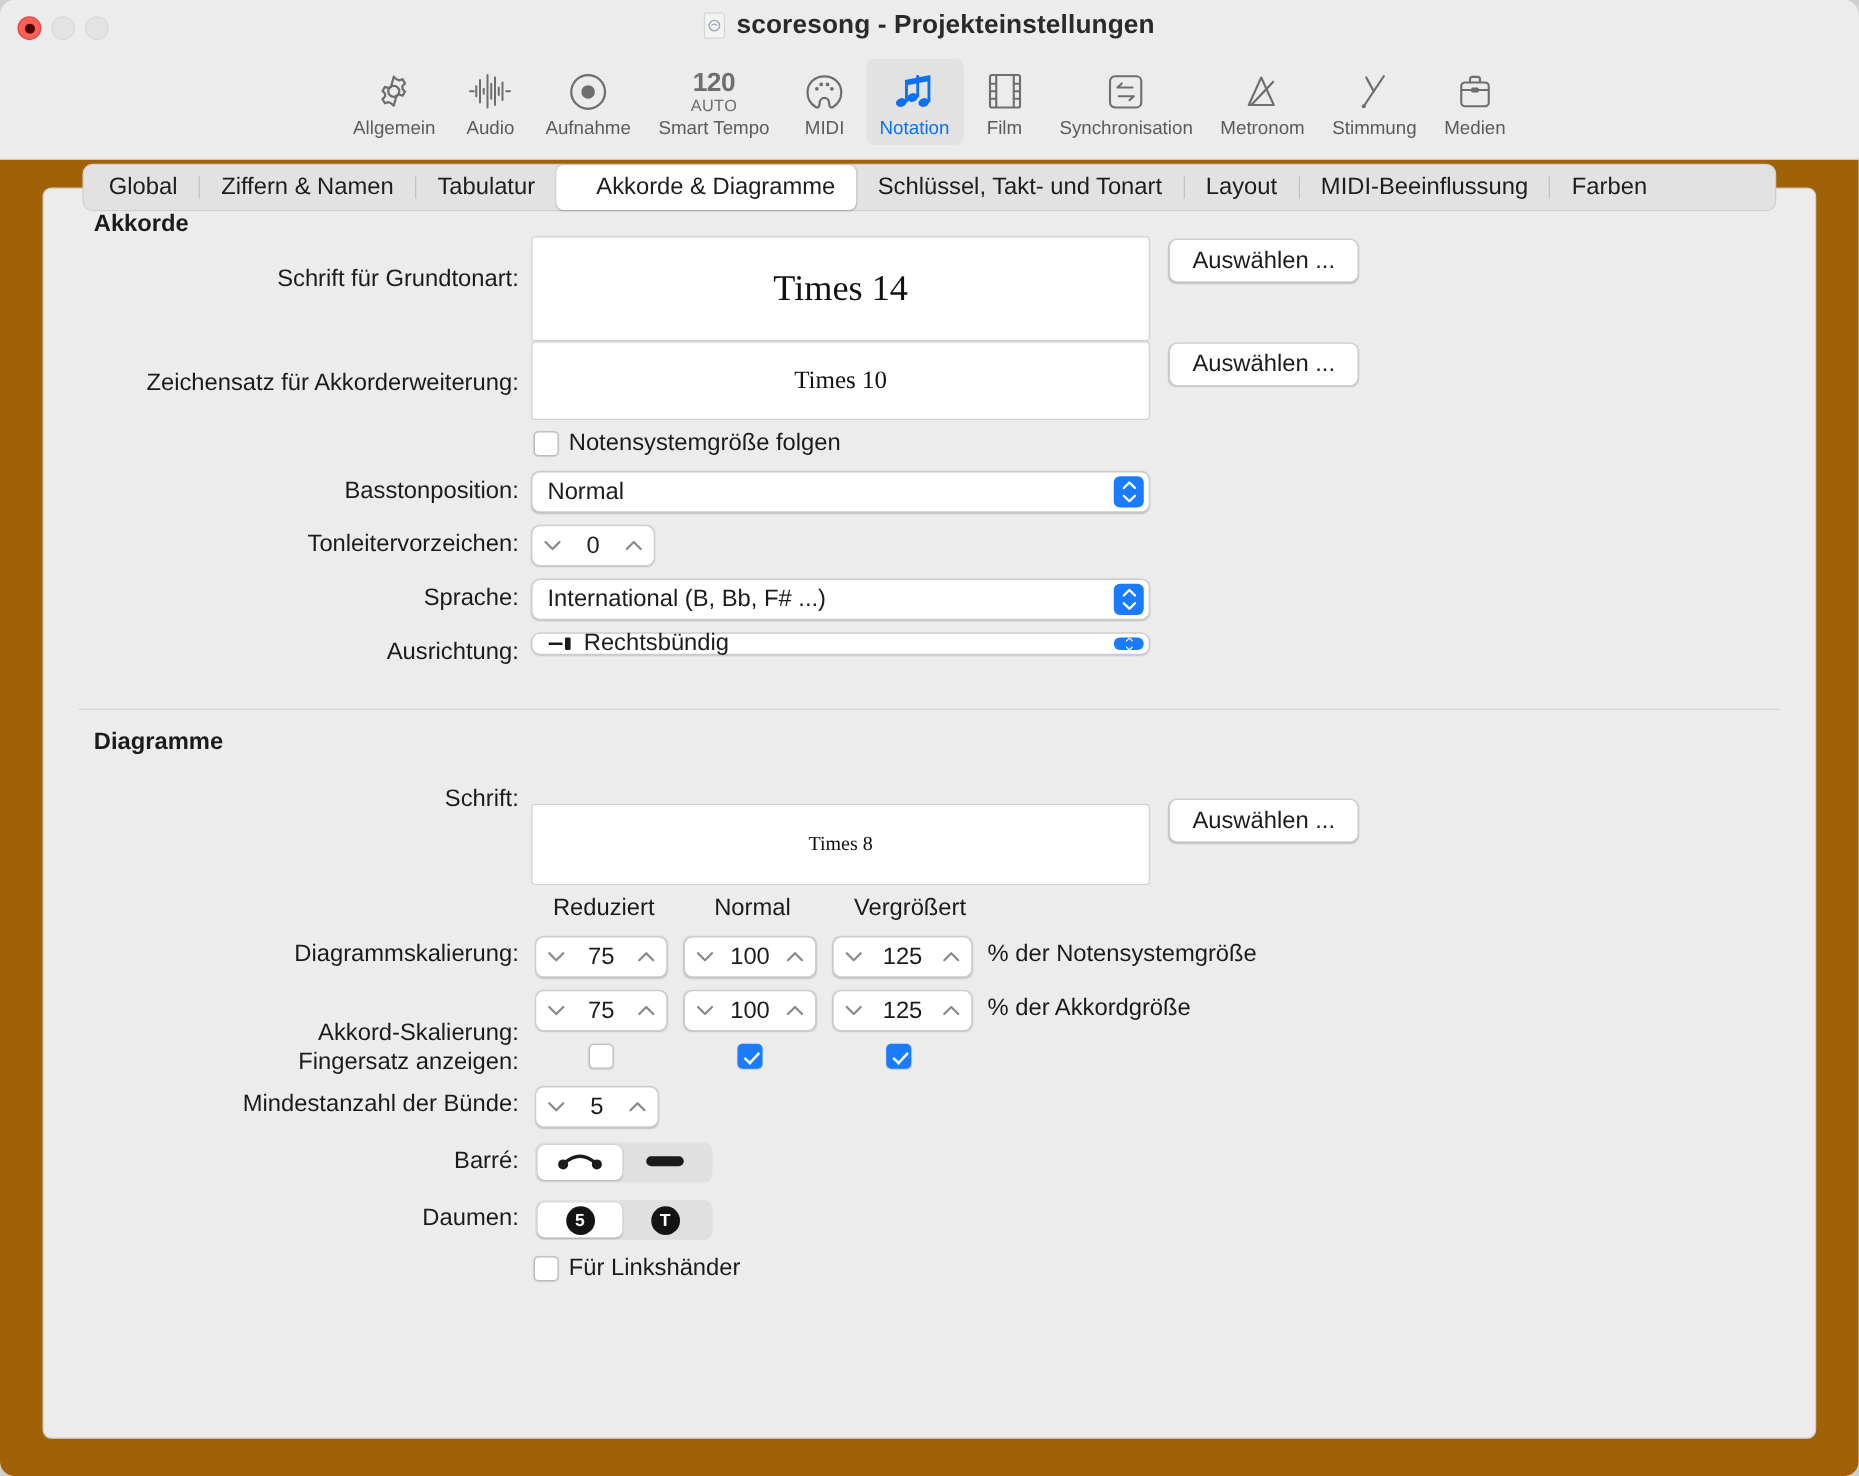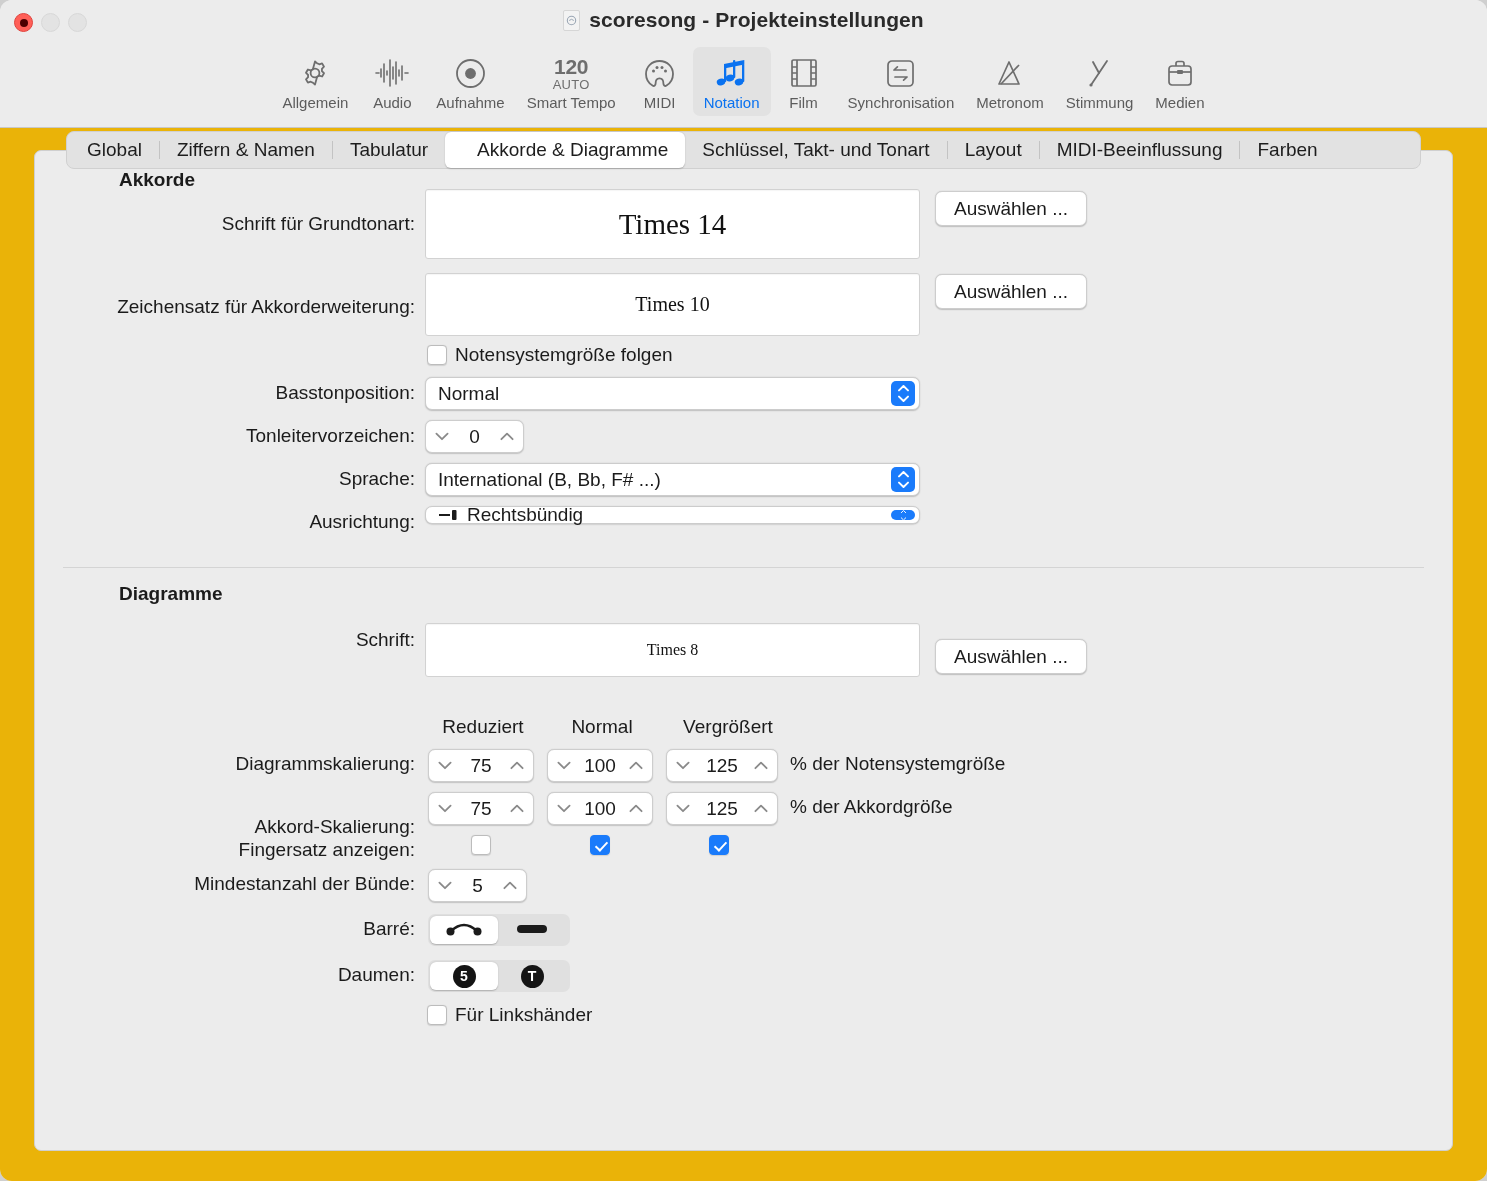--- a/index.html
+++ b/index.html
@@ -81,21 +81,21 @@
     font-size: 15px; color: #5c5c5c; margin-top: 2px; white-space: nowrap;
   }
   .tb-item.active .tb-label { color: #0a72f0; }
   .tempo-icon { display: flex; flex-direction: column; align-items: center; line-height: 1; }
   .tempo-num { font-size: 21px; font-weight: 600; color: #6e6e6e; letter-spacing: -0.3px; }
   .tempo-auto { font-size: 13px; font-weight: 500; color: #6e6e6e; letter-spacing: 0.3px; margin-top: 1px; }
 
   
   #body-area {
     flex: 1 1 auto;
-    background: #eab308;
+    background: #a16207;
     position: relative;
     padding: 22px 34px 30px 34px;
   }
   #panel {
     position: relative;
     height: 100%;
     background: #ececec;
     border: 1px solid #cfcfcf;
     border-radius: 7px;
     padding: 0;
@@ -126,21 +126,20 @@
     box-shadow: 0 0.5px 1.5px rgba(0,0,0,0.22);
     padding-left: 32px;
   }
   .tab-sep { width: 1px; height: 18px; background: #c3c3c3; }
 
   
   #content { padding: 40px 0 0 0; position: relative; height: 100%; }
   .section-title {
     font-size: 19px; font-weight: bold; color: #1b1b1b;
     position: absolute;
-    margin-left: 44px;
   }
   .hr {
     position: absolute; left: 28px; right: 28px; height: 1px; background: #d4d4d4;
   }
   .row-label {
     position: absolute;
     font-size: 19px; color: #1b1b1b;
     text-align: right;
   }
   .font-box {
@@ -418,21 +417,21 @@
         <div class="tab">MIDI-Beeinflussung</div>
         <div class="tab-sep"></div>
         <div class="tab">Farben</div>
       </div>
 
       <div id="content">
 
         <div class="section-title" style="left:40px; top:18px;">Akkorde</div>
 
         <div class="row-label" style="left:60px; top:62px; width:320px;">Schrift für Grundtonart:</div>
-        <div class="font-box" style="left:390px; top:38px; width:495px; height:70px;">
+        <div class="font-box" style="left:390px; top:38px; width:495px; height:84px;">
           <span style="font-size:29px;">Times 14</span>
         </div>
         <div class="btn" style="left:900px; top:40px; width:152px; height:35px;">Auswählen ...</div>
 
         <div class="row-label" style="left:10px; top:145px; width:370px;">Zeichensatz für Akkorderweiterung:</div>
         <div class="font-box" style="left:390px; top:122px; width:495px; height:63px;">
           <span style="font-size:20px;">Times 10</span>
         </div>
         <div class="btn" style="left:900px; top:123px; width:152px; height:35px;">Auswählen ...</div>
 
@@ -497,21 +496,21 @@
                 <path d="M1 1.6 L5.5 6 L10 1.6" fill="none" stroke="#fff" stroke-width="1.9" stroke-linecap="round" stroke-linejoin="round"></path>
               </svg>
           </span>
         </div>
 
         <div class="hr" style="top:416px;"></div>
 
         <div class="section-title" style="left:40px; top:432px;">Diagramme</div>
 
         <div class="row-label" style="left:60px; top:478px; width:320px;">Schrift:</div>
-        <div class="font-box" style="left:390px; top:472px; width:495px; height:54px;">
+        <div class="font-box" style="left:390px; top:492px; width:495px; height:65px;">
           <span style="font-size:16px;">Times 8</span>
         </div>
         <div class="btn" style="left:900px; top:488px; width:152px; height:35px;">Auswählen ...</div>
 
         <div class="col-header" style="left:393px; top:565px; width:110px;">Reduziert</div>
         <div class="col-header" style="left:512px; top:565px; width:110px;">Normal</div>
         <div class="col-header" style="left:631px; top:565px; width:124px;">Vergrößert</div>
 
         <div class="row-label" style="left:40px; top:602px; width:340px;">Diagrammskalierung:</div>
         <div class="stepper" style="left:393px; top:598px; width:106px; height:33px;">

